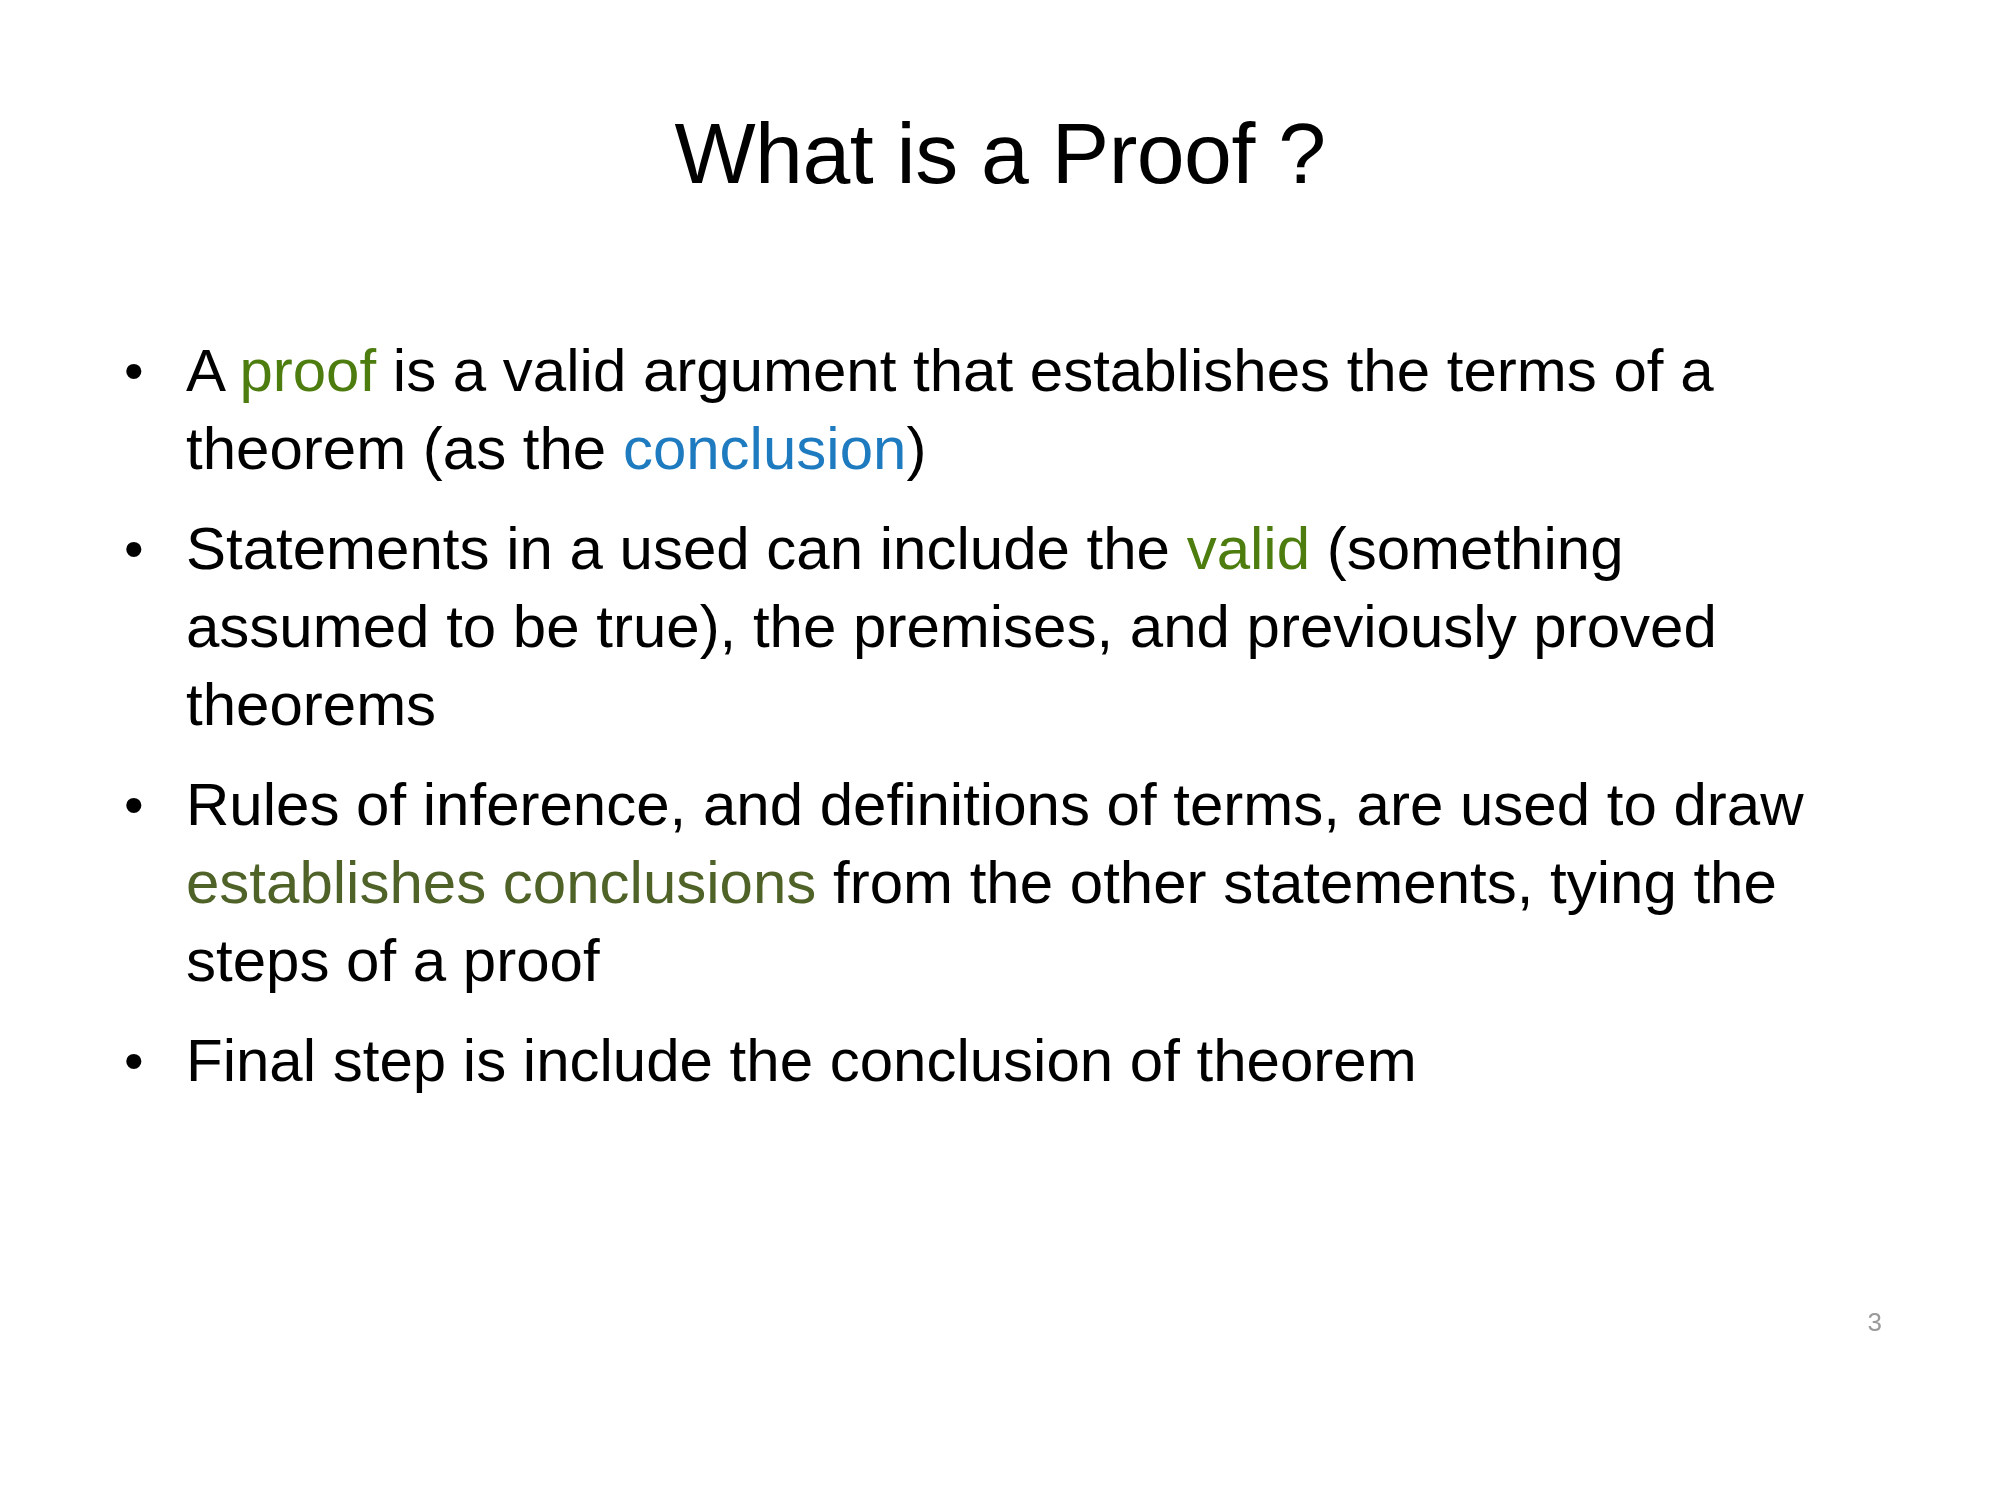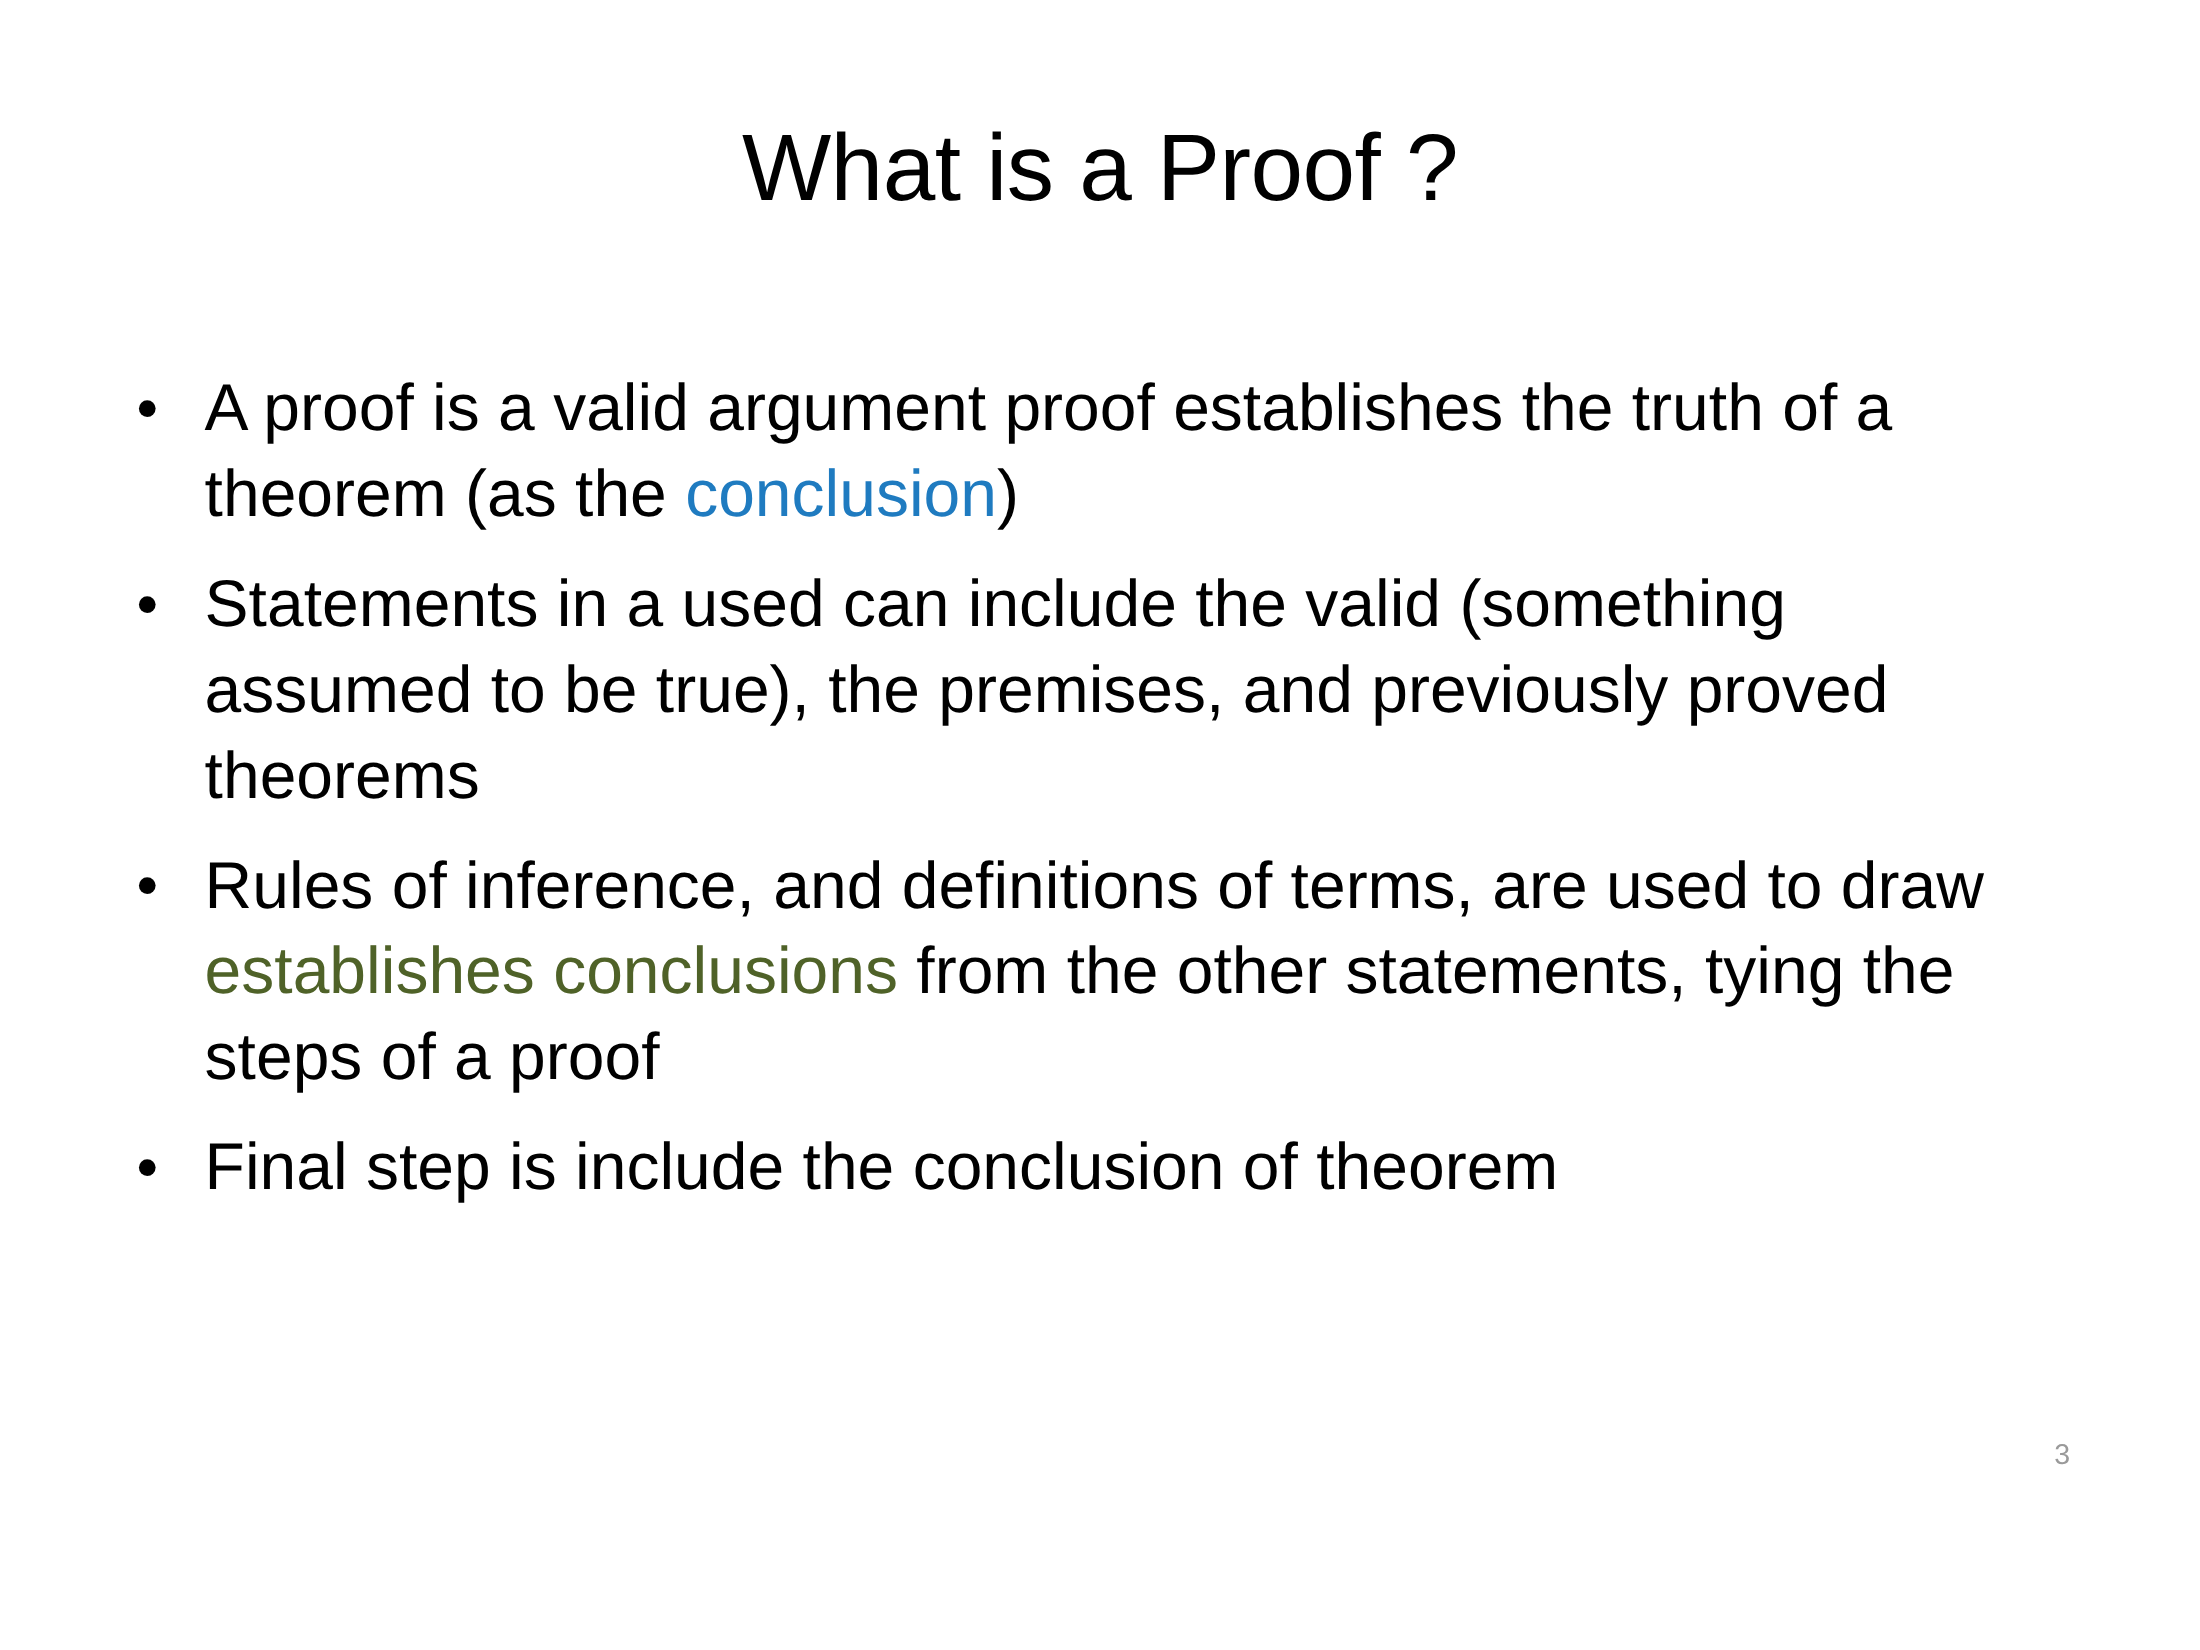--- a/index.html
+++ b/index.html
@@ -62,21 +62,21 @@
     user-select: none;
   }
   .bullet-text {
     flex: 1 1 auto;
     font-size: 60px;
     line-height: 78px;
     color: #000000;
     max-width: 1660px;
     hyphens: none;
   }
-  .kw-red   { color: #000000; }
+  .kw-red   { color: #4d7c0f; }
   .kw-blue  { color: #1F7BC0; margin-top: 32px; }
   .kw-green { color: #4F6228; }
 
   
   .page-number {
     position: absolute;
     right: 118px;
     bottom: 38px;
     font-size: 26px;
     line-height: 1;
@@ -88,21 +88,21 @@
 <body>
 
 <div class="slide">
 
   <div class="slide-title">What is a Proof ?</div>
 
   <div class="body-area">
 
   <div class="bullet-item">
         <span class="bullet-marker">•</span>
-        <span class="bullet-text"><span>A </span><span class="kw-red">proof</span><span> is a valid argument proof establishes the truth of a theorem (as the </span><span class="kw-blue">conclusion</span><span>)</span></span>
+        <span class="bullet-text"><span>A </span><span class="kw-red">proof</span><span> is a valid argument that establishes the terms of a theorem (as the </span><span class="kw-blue">conclusion</span><span>)</span></span>
       </div>
       <div class="bullet-item">
         <span class="bullet-marker">•</span>
         <span class="bullet-text"><span>Statements in a used can include the </span><span class="kw-red">valid</span><span> (something assumed to be true), the premises, and previously proved theorems</span></span>
       </div>
       <div class="bullet-item">
         <span class="bullet-marker">•</span>
         <span class="bullet-text"><span>Rules of inference, and definitions of terms, are used to draw </span><span class="kw-green">establishes conclusions</span><span> from the other statements, tying the steps of a proof</span></span>
       </div>
       <div class="bullet-item">

